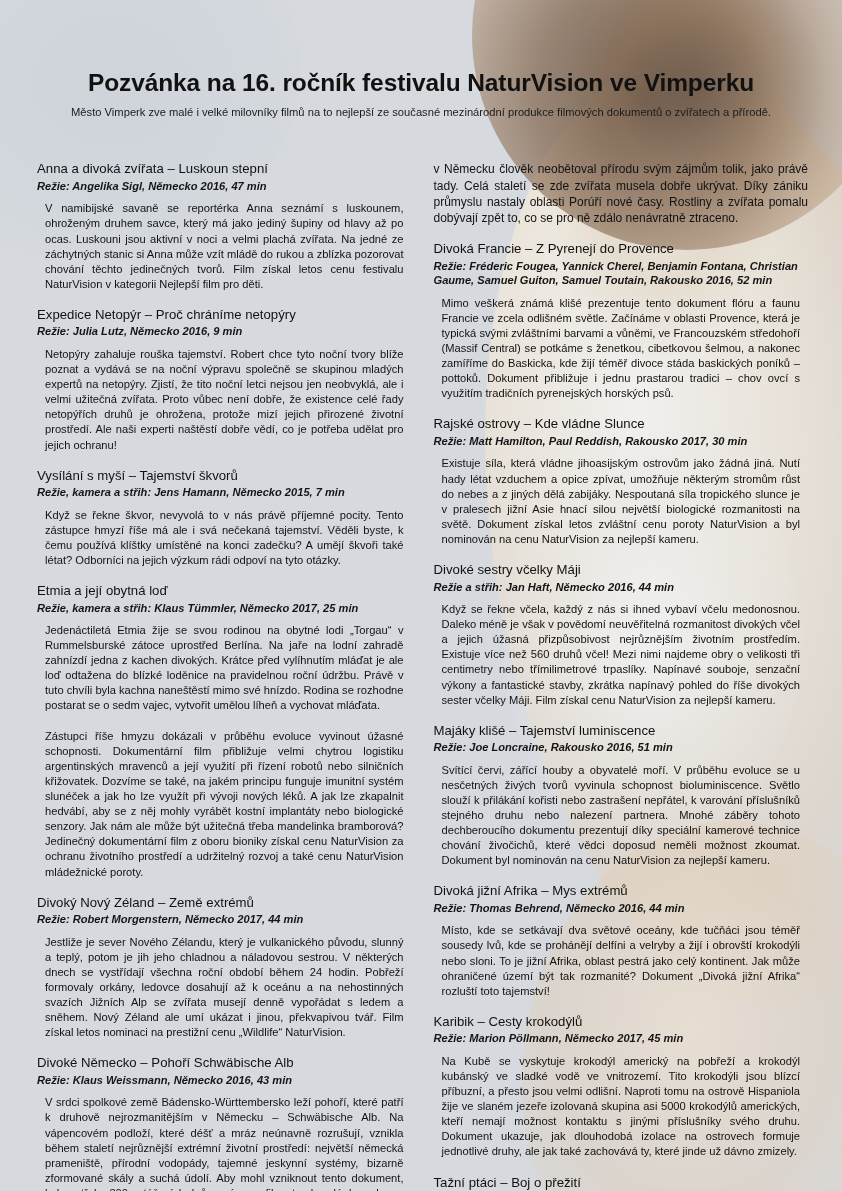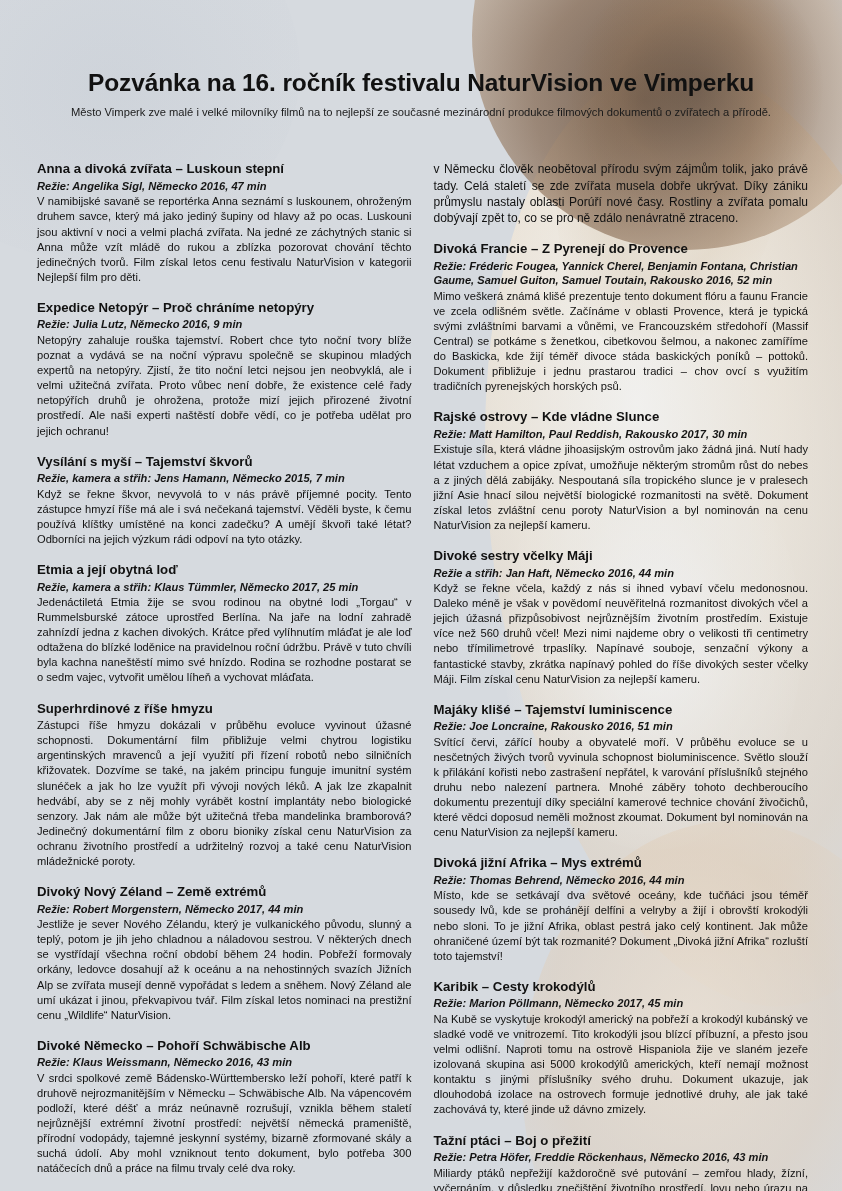--- a/index.html
+++ b/index.html
@@ -114,41 +114,41 @@
     padding:42px 34px 0 37px;
     box-sizing:border-box;
   }
   .column{width:375px;}
 
   .film{margin-bottom:15px;}
   .film:last-child{margin-bottom:0;}
 
   .film-title{
     font-size:13.2px;
-    font-weight:bold;
+    font-weight:normal;
     color:#111;
     margin:0 0 1px 0;
     line-height:1.25;
   }
   .film-credit{
     font-size:11.1px;
     font-style:italic;
     font-weight:bold;
     color:#151515;
     margin:0 0 1px 0;
     line-height:1.3;
   }
   .film-body{
     font-size:11.15px;
     line-height:1.355;
     text-align:justify;
     text-justify:inter-word;
     hyphens:auto;
     color:#121212;
-    margin:0;
+    margin:8px;
   }
   .cont-body{
     font-size:12px;
     line-height:1.355;
     text-align:justify;
     color:#121212;
     margin:0 0 15px 0;
   }
 </style>
 </head>
@@ -189,21 +189,20 @@
           <div class="film-title">Vysílání s myší – Tajemství škvorů</div>
           <div class="film-credit">Režie, kamera a střih: Jens Hamann, Německo 2015, 7 min</div>
           <p class="film-body">Když se řekne škvor, nevyvolá to v nás právě příjemné pocity. Tento zástupce hmyzí říše má ale i svá nečekaná tajemství. Věděli byste, k čemu používá klíštky umístěné na konci zadečku? A umějí škvoři také létat? Odborníci na jejich výzkum rádi odpoví na tyto otázky.</p>
         </div>
         <div class="film">
           <div class="film-title">Etmia a její obytná loď</div>
           <div class="film-credit">Režie, kamera a střih: Klaus Tümmler, Německo 2017, 25 min</div>
           <p class="film-body">Jedenáctiletá Etmia žije se svou rodinou na obytné lodi „Torgau“ v Rummelsburské zátoce uprostřed Berlína. Na jaře na lodní zahradě zahnízdí jedna z kachen divokých. Krátce před vylíhnutím mláďat je ale loď odtažena do blízké loděnice na pravidelnou roční údržbu. Právě v tuto chvíli byla kachna naneštěstí mimo své hnízdo. Rodina se rozhodne postarat se o sedm vajec, vytvořit umělou líheň a vychovat mláďata.</p>
         </div>
         <div class="film">
-          <div class="film-title">Superhrdinové z říše hmyzu</div>
           <p class="film-body">Zástupci říše hmyzu dokázali v průběhu evoluce vyvinout úžasné schopnosti. Dokumentární film přibližuje velmi chytrou logistiku argentinských mravenců a její využití při řízení robotů nebo silničních křižovatek. Dozvíme se také, na jakém principu funguje imunitní systém slunéček a jak ho lze využít při vývoji nových léků. A jak lze zkapalnit hedvábí, aby se z něj mohly vyrábět kostní implantáty nebo biologické senzory. Jak nám ale může být užitečná třeba mandelinka bramborová? Jedinečný dokumentární film z oboru bioniky získal cenu NaturVision za ochranu životního prostředí a udržitelný rozvoj a také cenu NaturVision mládežnické poroty.</p>
         </div>
         <div class="film">
           <div class="film-title">Divoký Nový Zéland – Země extrémů</div>
           <div class="film-credit">Režie: Robert Morgenstern, Německo 2017, 44 min</div>
           <p class="film-body">Jestliže je sever Nového Zélandu, který je vulkanického původu, slunný a teplý, potom je jih jeho chladnou a náladovou sestrou. V některých dnech se vystřídají všechna roční období během 24 hodin. Pobřeží formovaly orkány, ledovce dosahují až k oceánu a na nehostinných svazích Jižních Alp se zvířata musejí denně vypořádat s ledem a sněhem. Nový Zéland ale umí ukázat i jinou, překvapivou tvář. Film získal letos nominaci na prestižní cenu „Wildlife“ NaturVision.</p>
         </div>
         <div class="film">
           <div class="film-title">Divoké Německo – Pohoří Schwäbische Alb</div>
           <div class="film-credit">Režie: Klaus Weissmann, Německo 2016, 43 min</div>

